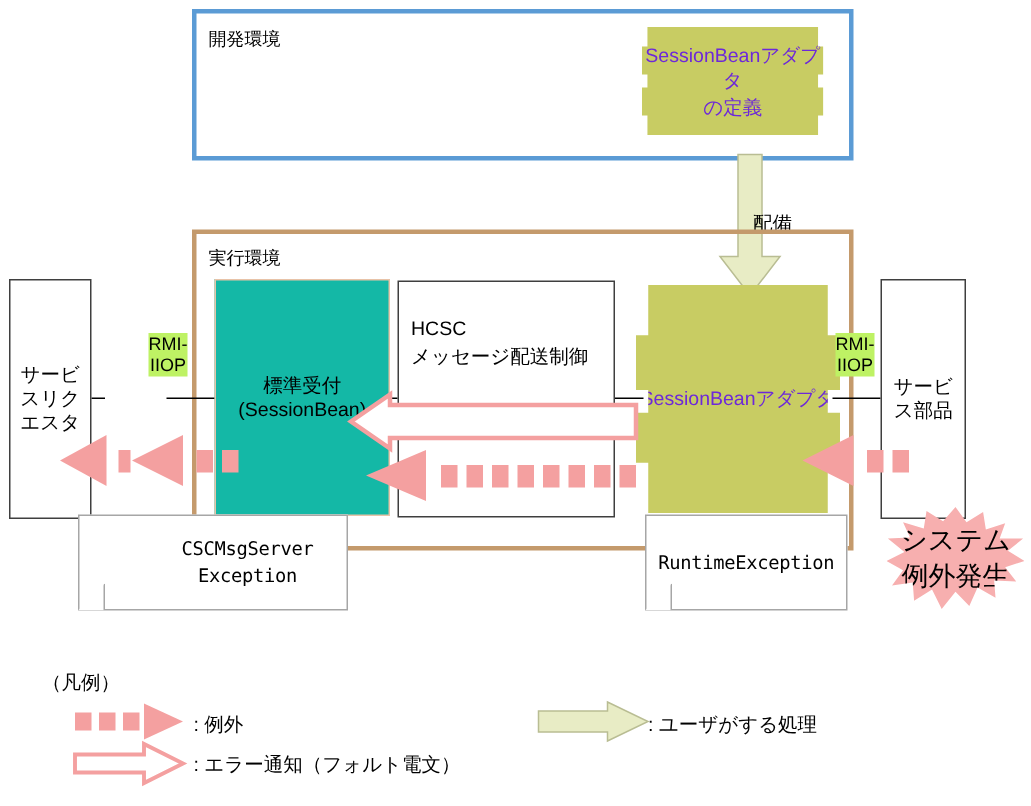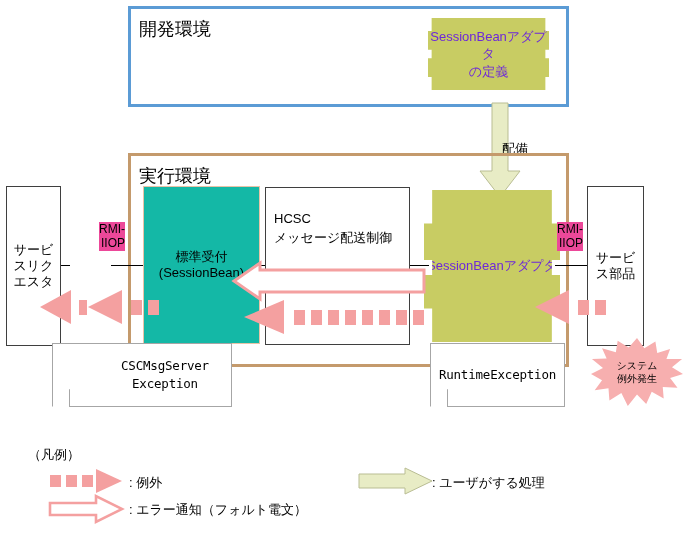--- a/index.html
+++ b/index.html
@@ -31,27 +31,27 @@
     border: 3px solid #5b9bd5;
     background: #ffffff;
   }
   #run-env {
     left: 128px; top: 153px; width: 441px; height: 214px;
     border: 3px solid #c49a6c;
     background: transparent;
   }
   .env-label {
     position: absolute;
-    font-size: 18px;
+    font-size: 12px;
     line-height: 1;
     color: #000;
     white-space: nowrap;
   }
   #dev-env-label { left: 139px; top: 20px; }
-  #run-env-label { left: 139px; top: 167px; }
+  #run-env-label { left: 139px; top: 167px; font-family: Liberation Mono, monospace; }
 
   
   .box {
     position: absolute;
     box-sizing: border-box;
     border: 1.4px solid #3f3f3f;
     background: #ffffff;
     display: flex;
     align-items: center;
     justify-content: center;
@@ -120,22 +120,22 @@
     border-top: 1.3px solid #000;
   }
 
   
   .iface-label {
     position: absolute;
     font-size: 12px;
     line-height: 1.2;
     white-space: pre-line;
     color: #000;
-    background: #ec4899;
-    text-align: right;
+    background: #bef264;
+    text-align: center;
   }
 
   
   .note {
     position: absolute;
     background: #ffffff;
     border: 1.1px solid #a6a6a6;
     display: flex;
     align-items: center;
     justify-content: center;
@@ -169,21 +169,21 @@
       50% 0%, 58% 15%, 70% 5%, 72% 22%, 86% 16%, 82% 31%,
       99% 31%, 88% 43%, 100% 53%, 86% 59%, 94% 73%, 78% 72%,
       79% 89%, 66% 79%, 60% 97%, 50% 83%, 40% 100%, 33% 81%,
       20% 92%, 19% 74%, 4% 77%, 12% 62%, 0% 53%, 13% 44%,
       1% 31%, 17% 30%, 12% 15%, 27% 21%, 29% 4%, 41% 14%
     );
     display: flex;
     align-items: center;
     justify-content: center;
     text-align: center;
-    font-size: 10px;
+    font-size: 18px;
     line-height: 1.35;
     white-space: pre-line;
     color: #000;
   }
   #deploy-arrow-svg { position: absolute; left: 472px; top: 103px; }
   #deploy-label { position: absolute; left: 502px; top: 140px; font-size: 13px; }
 
   
   .exc-arrow-svg { position: absolute; }
 

